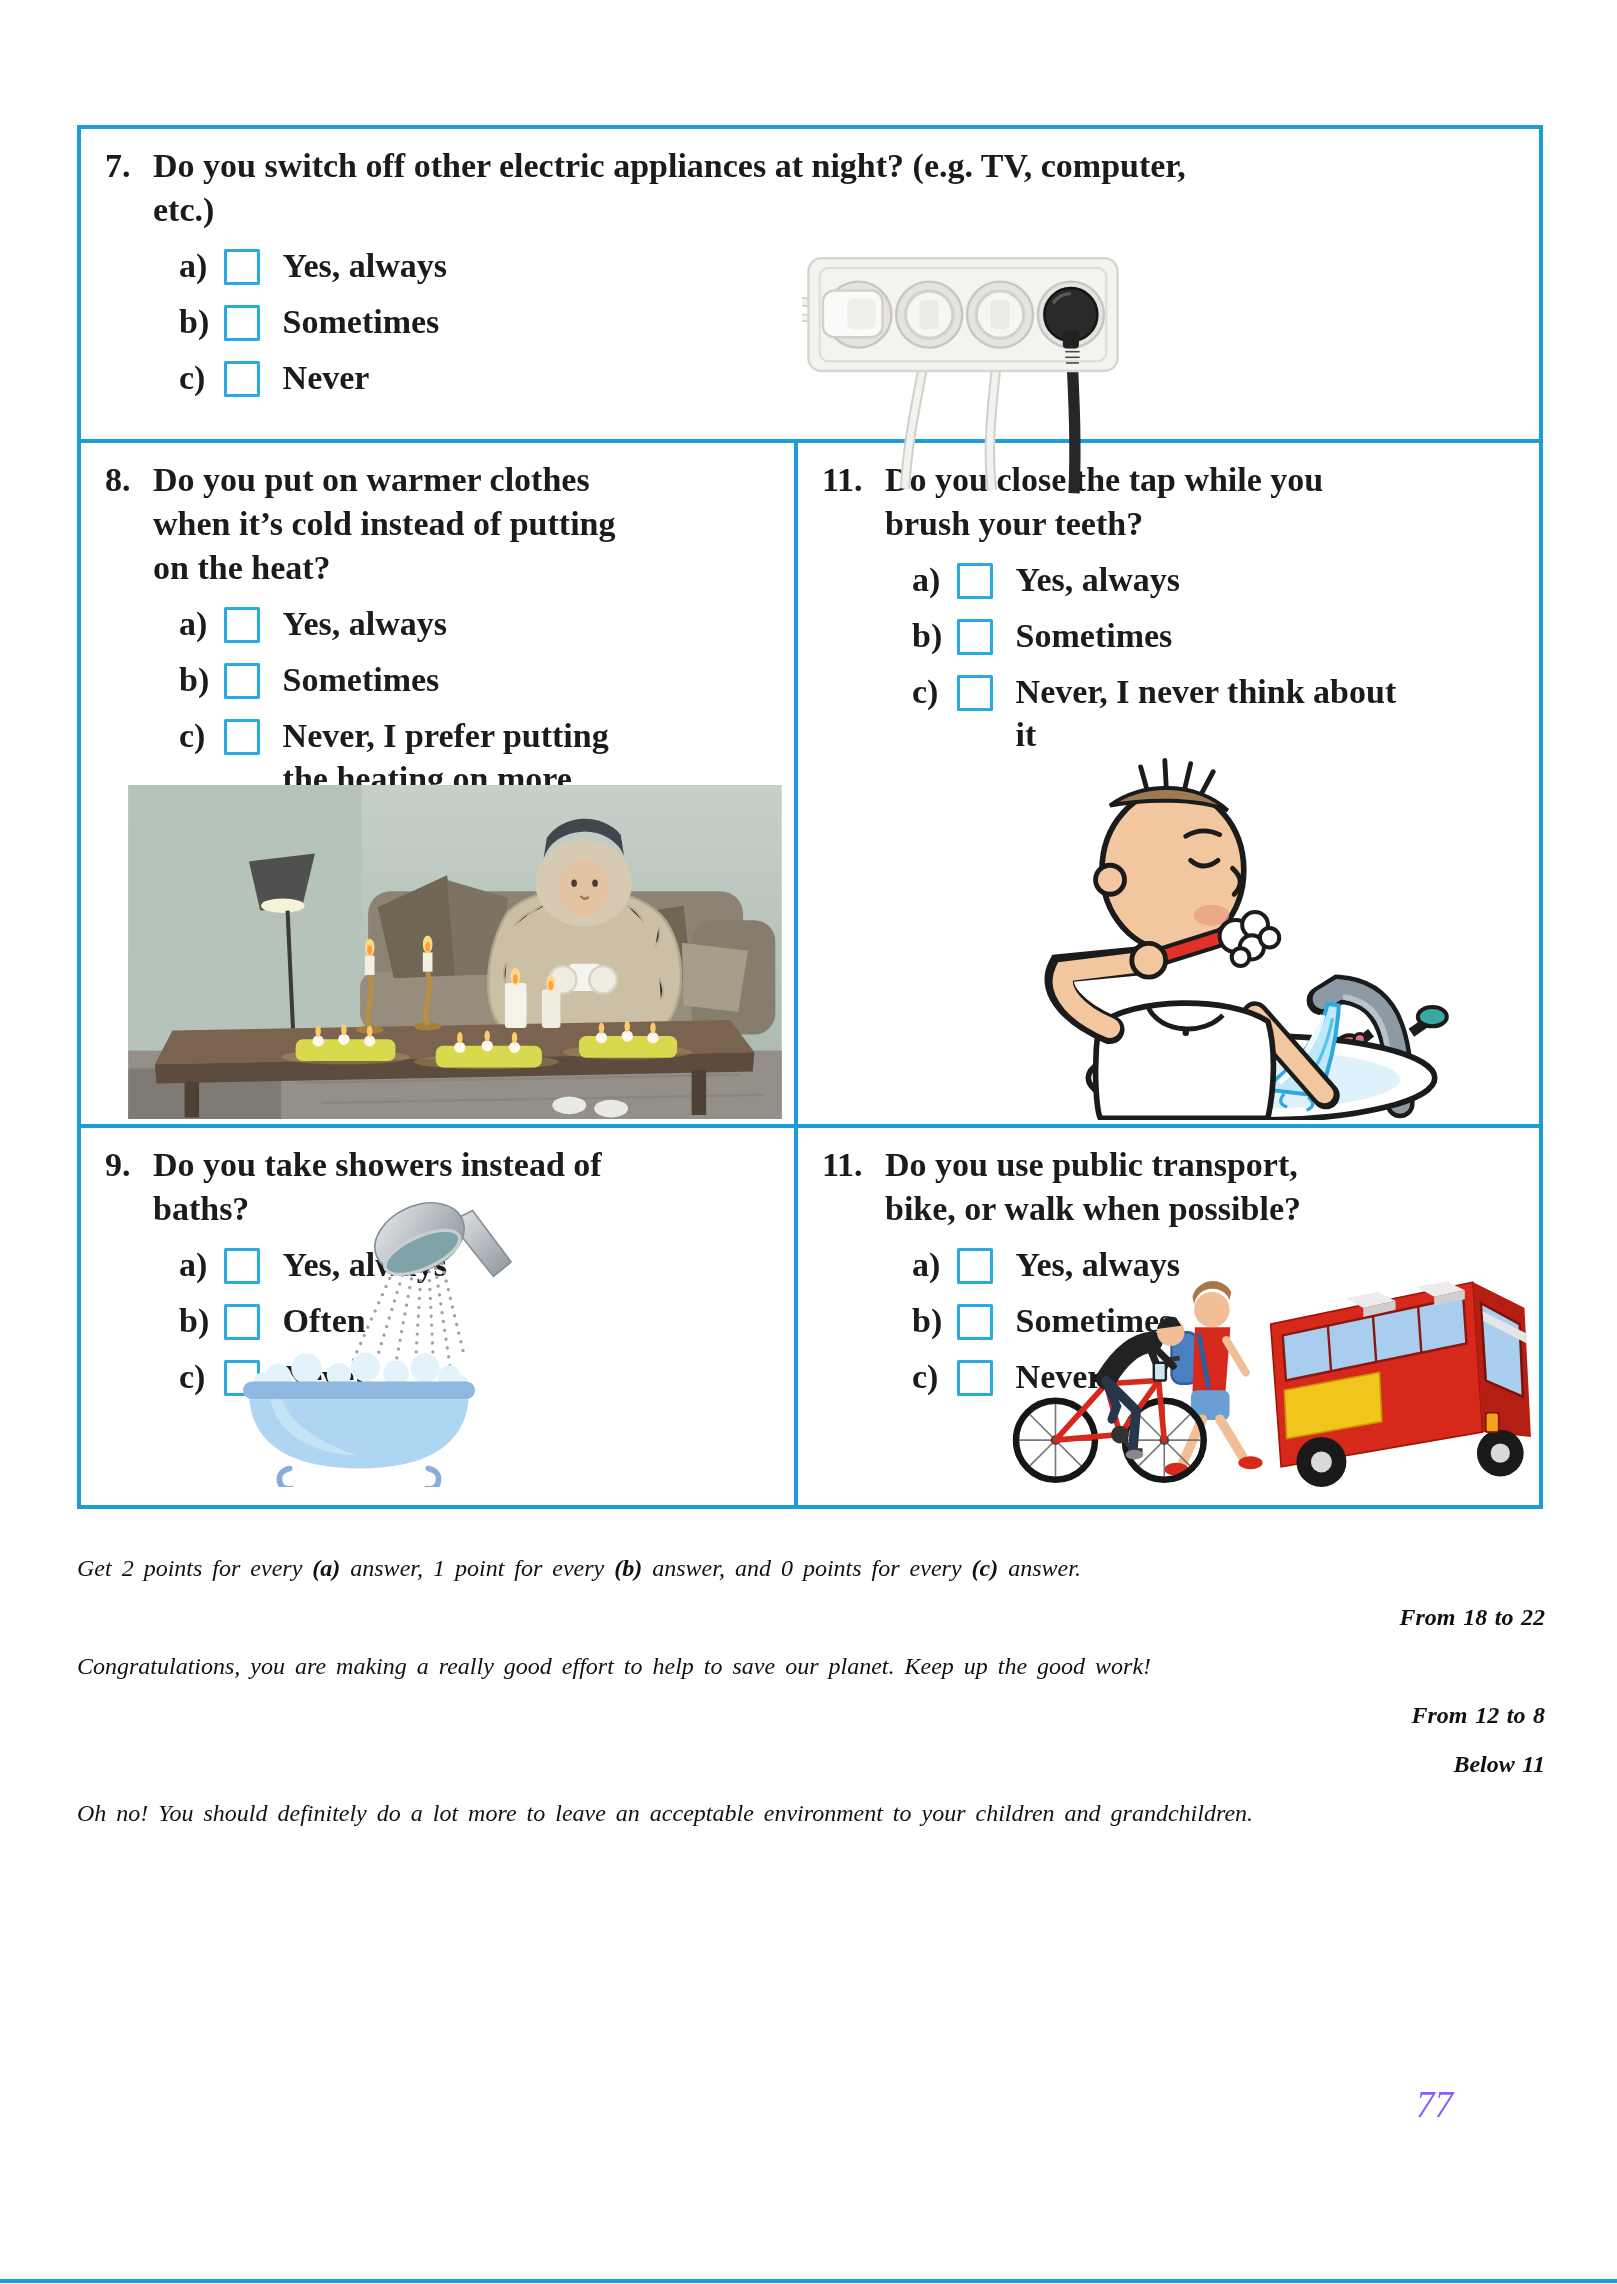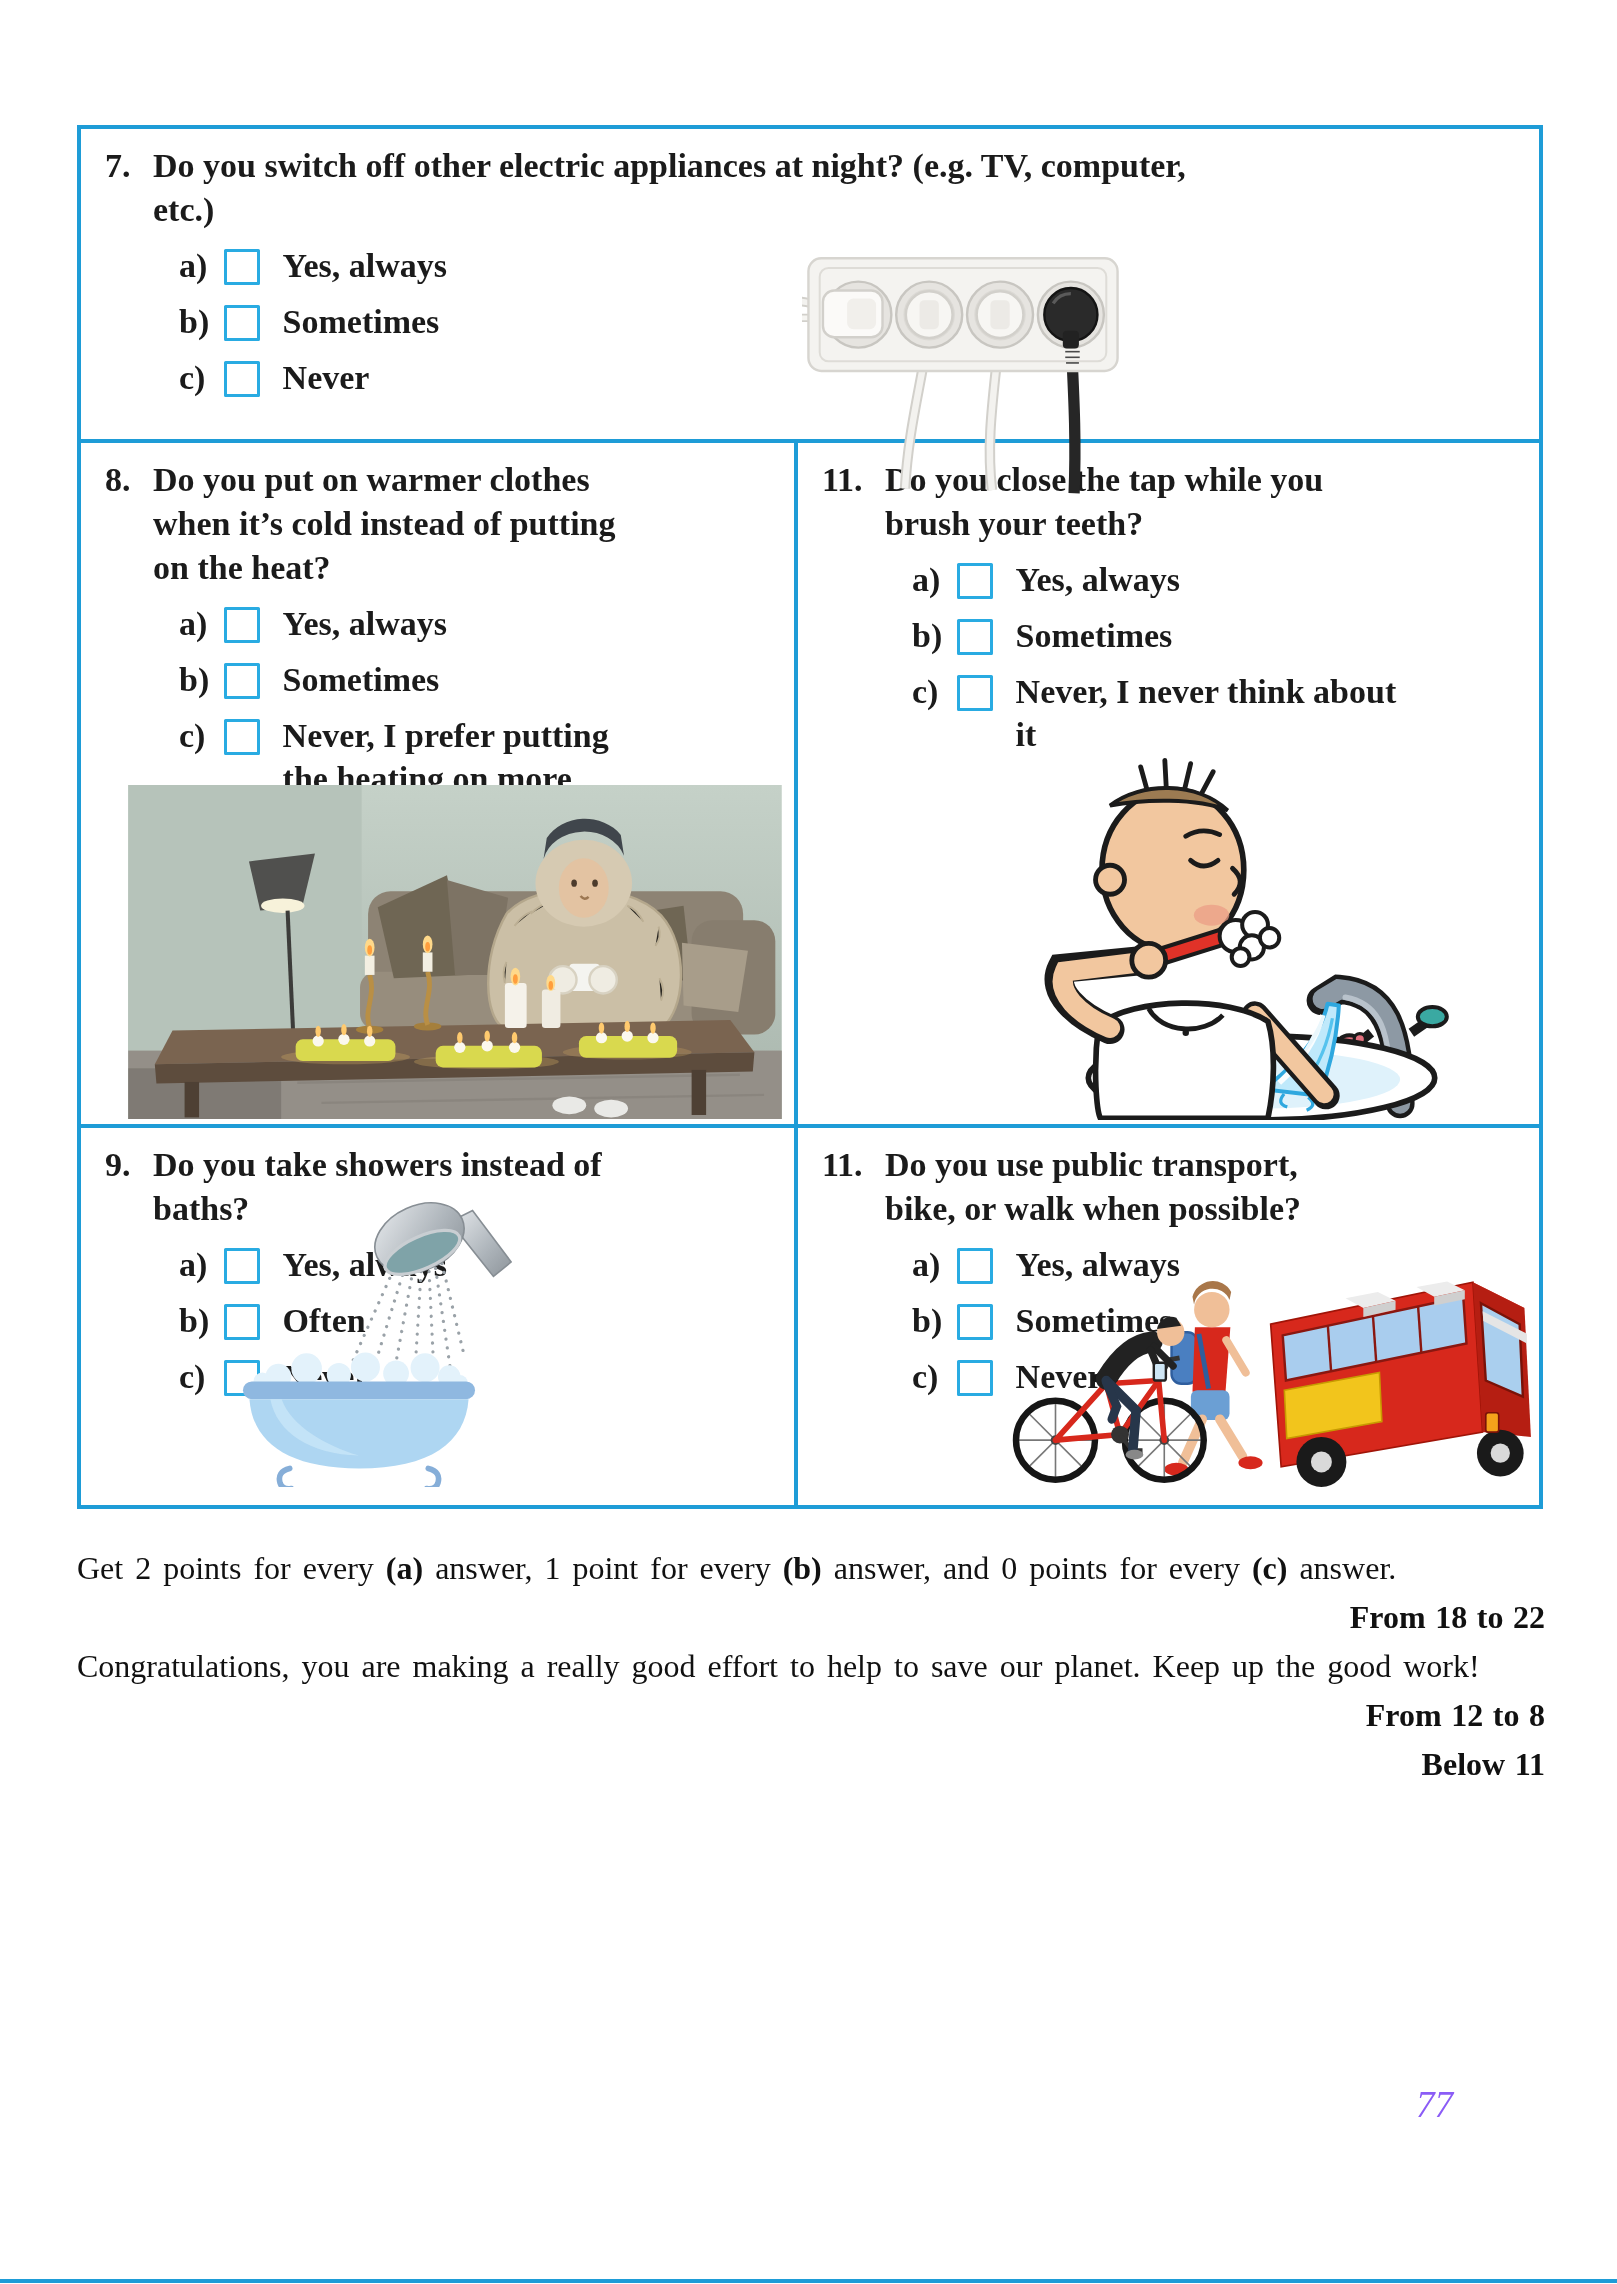--- a/index.html
+++ b/index.html
@@ -25,21 +25,21 @@
   .opt{display:flex;align-items:flex-start;font-weight:700;font-size:34px;line-height:1.25;}
   .opt-letter{width:45px;}
   .checkbox{flex:none;width:30px;height:30px;border:3.2px solid #29abe2;border-radius:1.6px;
             background:#fff;margin-top:4px;}
   .opt-label{margin-left:22.6px;white-space:pre-line;}
 
   .illus{position:absolute;z-index:3;}
 
   
   .scoring{position:absolute;left:77px;top:1544px;width:1468px;
-    font-size:32px;line-height:49px;color:#111;}
+    font-style:italic;font-size:24px;line-height:49px;color:#111;}
   .scoring p{margin:0;text-align:justify;word-spacing:4px;}
   .scoring .range{font-weight:700;text-align:right;word-spacing:1.6px;}
   .scoring b{font-weight:700;}
 
   .page-number{position:absolute;left:1416px;top:2083px;font-style:italic;
     font-size:37px;color:#8b5cf6;}
 
   .bottom-rule{position:absolute;left:0;top:2279px;width:1618px;height:4px;background:#1e9cd7;}
 </style>
 </head>
@@ -518,19 +518,20 @@
       </svg>
     </div>
   </div>
 
   <div class="scoring">
     <p><span>Get 2 points for every </span><b>(a)</b><span> answer, 1 point for every </span><b>(b)</b><span> answer, and 0 points for every </span><b>(c)</b><span> answer.</span></p>
     <p class="range">From 18 to 22</p>
     <p>Congratulations, you are making a really good effort to help to save our planet. Keep up the good work!</p>
     <p class="range">From 12 to 8</p>
     <p class="range">Below 11</p>
+    <p>Oh no! You should definitely do a lot more to leave an acceptable environment to your children and grandchildren.</p>
   </div>
 
   <div class="page-number">77</div>
 
   <div class="bottom-rule"></div>
 </div>
 
 
 </body></html>

